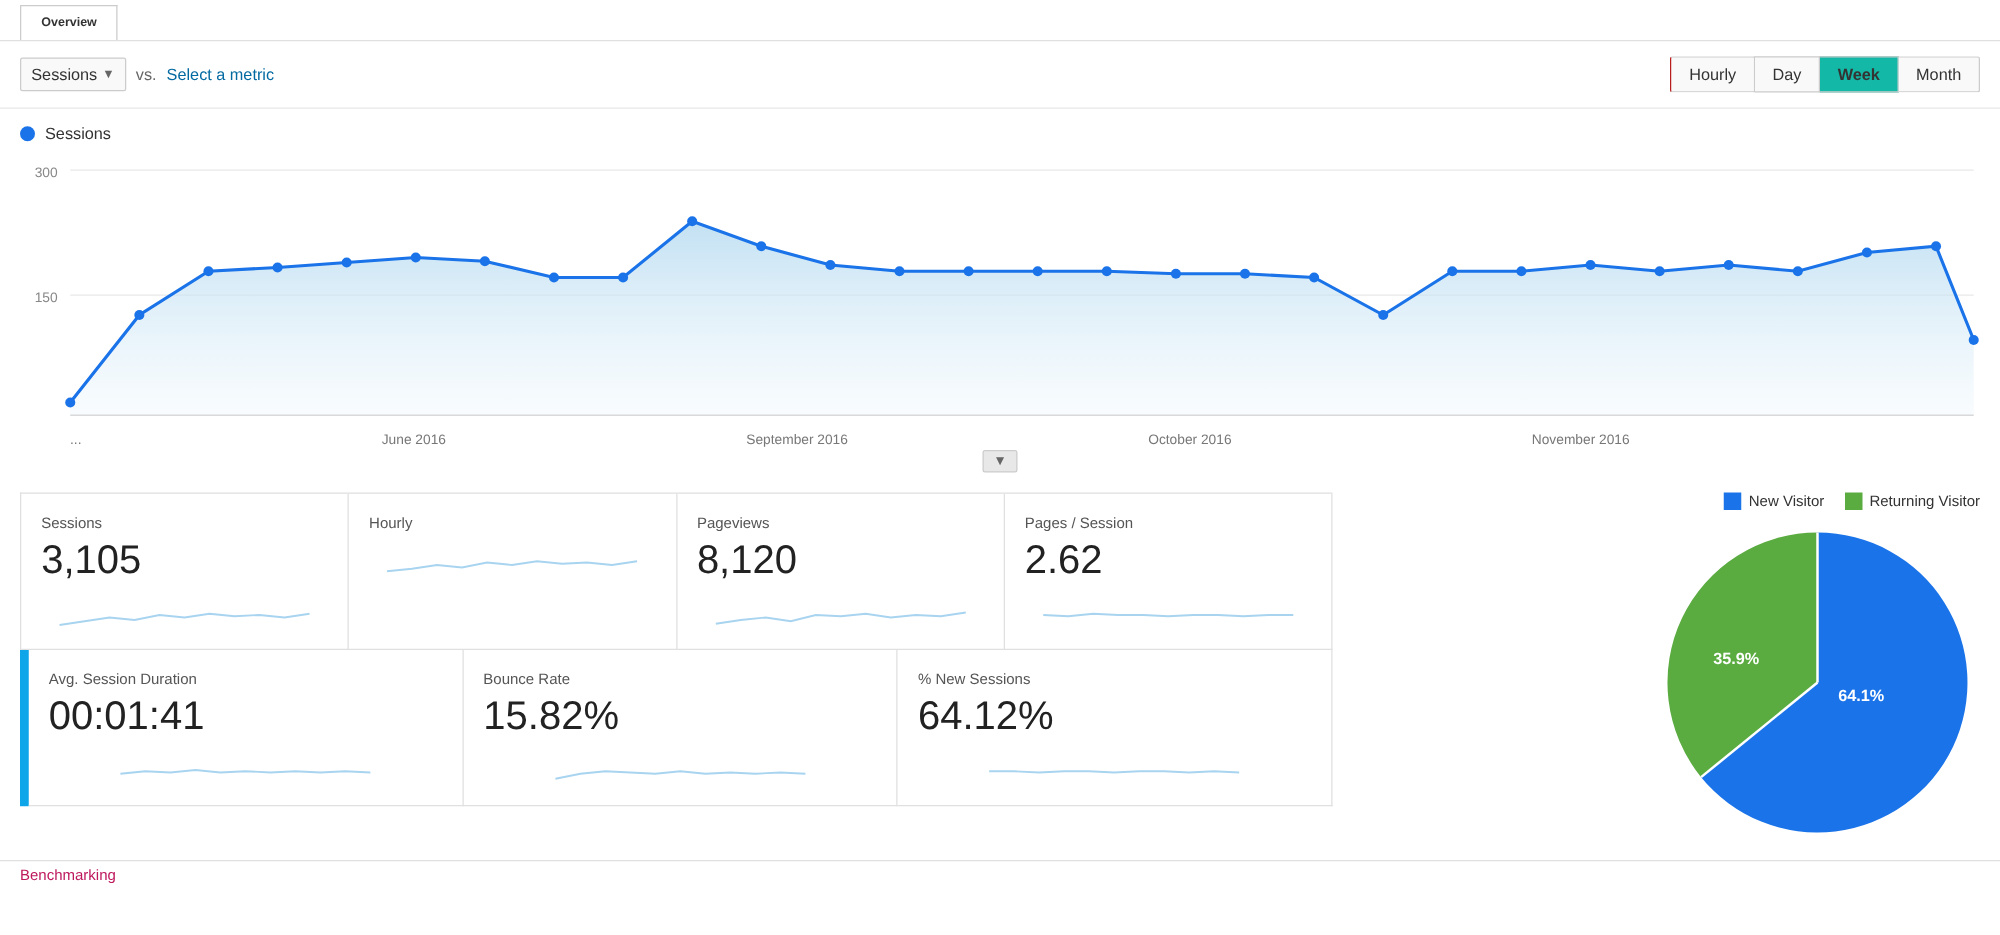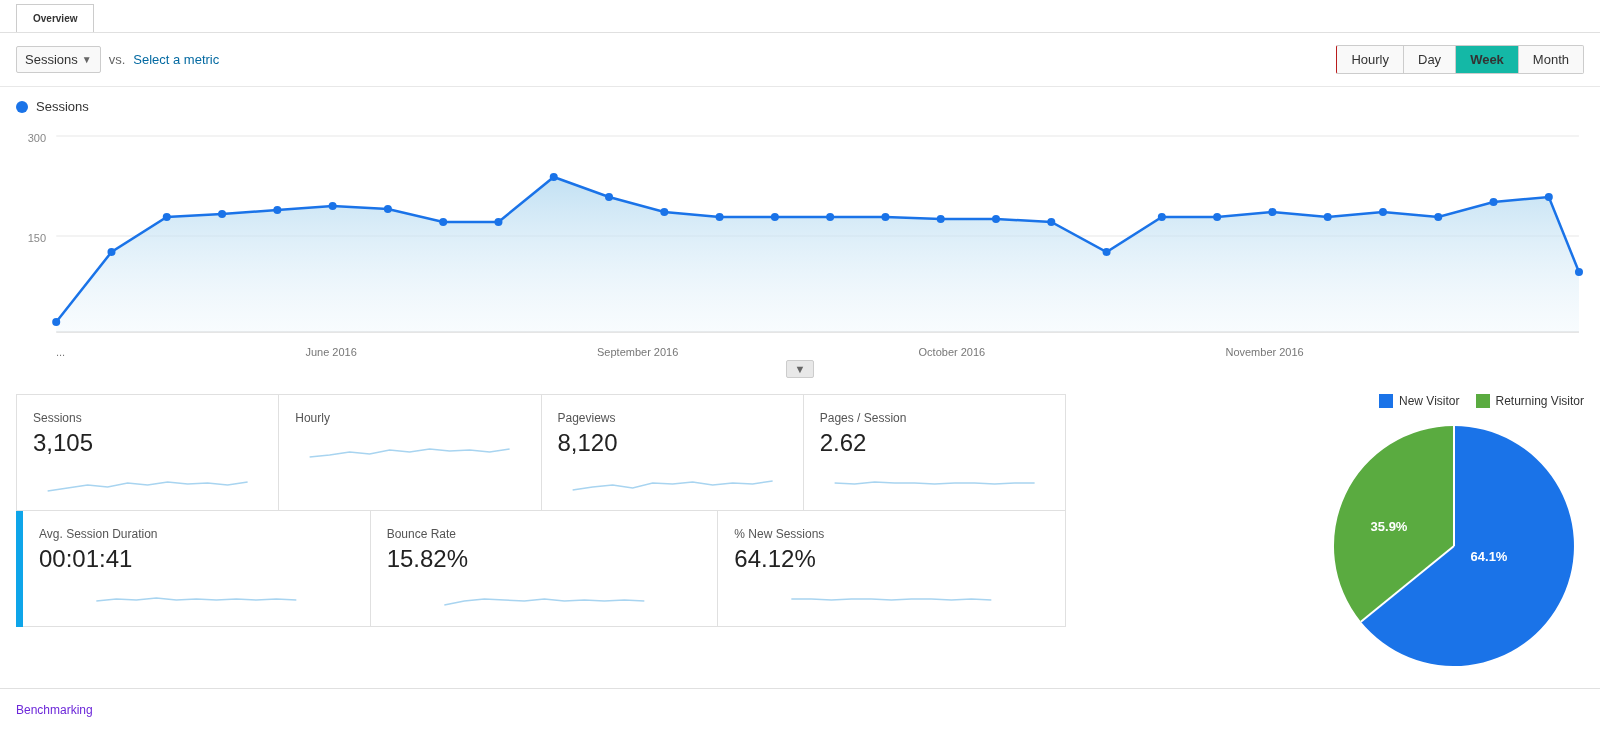--- a/index.html
+++ b/index.html
@@ -141,21 +141,21 @@
       padding: 16px 16px 8px 16px;
       border-right: 1px solid #e0e0e0;
       border-bottom: 1px solid #e0e0e0;
     }
     .metric-title {
       font-size: 12px;
       color: #555;
       margin-bottom: 4px;
     }
     .metric-value {
-      font-size: 24px;
+      font-size: 32px;
       font-weight: 300;
       color: #222;
       margin-bottom: 6px;
     }
     .metric-sparkline {
       height: 36px;
       width: 100%;
     }
 
     
@@ -173,23 +173,23 @@
     }
     .pie-legend-box {
       width: 14px; height: 14px;
     }
     .pie-container {
       display: flex;
       justify-content: center;
     }
 
     .bottom-section {
-      padding: 14px 16px;
+      padding: 4px 16px;
       border-top: 1px solid #e0e0e0;
-      color: #6d28d9;
+      color: #be185d;
       font-size: 12px;
     }
   </style>
 </head>
 <body>
 
 <div class="page-header">
   <div class="page-title-tab">Overview</div>
 </div>
 

